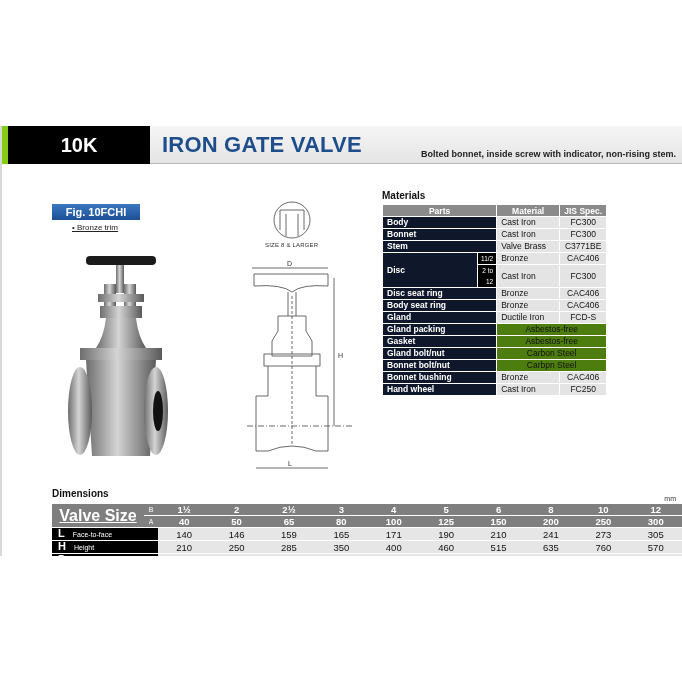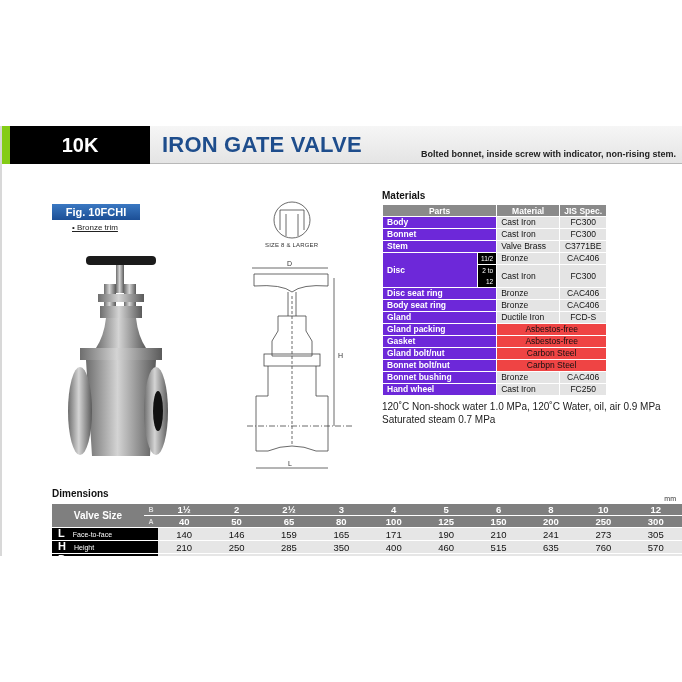--- a/index.html
+++ b/index.html
@@ -1,49 +1,49 @@
 <!DOCTYPE html>
 <html><head>
 <meta charset="utf-8">
 <style>
   * { box-sizing: border-box; margin: 0; padding: 0; }
   html, body { width: 682px; height: 682px; background: #ffffff; overflow: hidden; }
   body { font-family: "Liberation Sans", "DejaVu Sans", sans-serif; color: #111; position: relative; }
   .sheet { position: absolute; left: 0; top: 126px; width: 682px; height: 430px; background: #fff; overflow: hidden; border-left: 2px solid #d8d8d8; }
   
   .hdr { position: absolute; left: 0; top: 0; width: 682px; height: 38px; display: flex; }
-  .hdr-code { width: 148px; height: 38px; background: #000; border-left: 8px solid #84cc16; color: #fff; font-weight: bold; font-size: 20px; display: flex; align-items: center; justify-content: center; }
+  .hdr-code { width: 148px; height: 38px; background: #000; border-left: 6px solid #84cc16; color: #fff; font-weight: bold; font-size: 20px; display: flex; align-items: center; justify-content: center; }
   .hdr-main { flex: 1; height: 38px; background: linear-gradient(to bottom, #f6f6f6, #e4e4e4); border-bottom: 1px solid #b8b8b8; display: flex; align-items: center; padding-left: 12px; position: relative; }
   .hdr-title { color: #1e4d8c; font-weight: bold; font-size: 22px; letter-spacing: 0.2px; }
   .hdr-sub { position: absolute; right: 8px; font-size: 9px; font-weight: bold; color: #222; margin-top: 19px; }
   
   .fig-badge { position: absolute; left: 50px; top: 78px; width: 88px; height: 16px; background: linear-gradient(to bottom, #3a78c2, #1c4f96); color: #fff; font-weight: bold; font-size: 11px; display: flex; align-items: center; justify-content: center; }
   .fig-note { position: absolute; left: 70px; top: 97px; font-size: 8px; color: #222; text-decoration: underline; }
   
   .photo { position: absolute; left: 66px; top: 130px; width: 100px; height: 220px; }
   
   .drawing { position: absolute; left: 240px; top: 70px; width: 130px; height: 285px; }
   .size-note { position: absolute; left: 263px; top: 116px; font-size: 6px; color: #333; letter-spacing: 0.2px; }
   
   .mat-title { position: absolute; left: 380px; top: 64px; font-weight: bold; font-size: 10px; }
   table.mat { position: absolute; left: 380px; top: 78px; border-collapse: separate; border-spacing: 1px 1px; font-size: 8.5px; }
   table.mat th { background: #8a8a8a; color: #fff; font-weight: bold; height: 11px; padding: 0 4px; text-align: center; }
   table.mat td { height: 11px; padding: 0 4px; line-height: 11px; }
-  table.mat td.part { background: #6d28d9; color: #fff; font-weight: bold; width: 94px; }
+  table.mat td.part { background: #0f172a; color: #fff; font-weight: bold; width: 94px; }
   table.mat td.sub { background: #000; color: #fff; font-size: 6.5px; text-align: right; width: 0; padding: 0 3px; }
   table.mat td.mtl { background: #e4e4e4; width: 62px; }
   table.mat td.spec { background: #e4e4e4; text-align: center; width: 46px; }
-  table.mat td.span { background: #ef4444; text-align: center; }
+  table.mat td.span { background: #4d7c0f; text-align: center; }
   .pressure { position: absolute; left: 380px; top: 274px; font-size: 10px; line-height: 13px; color: #222; }
   
   .dim-title { position: absolute; left: 50px; top: 362px; font-weight: bold; font-size: 10px; }
   .dim-unit { position: absolute; right: 6px; top: 369px; font-size: 7px; color: #333; }
   table.dim { position: absolute; left: 50px; top: 377px; width: 630px; border-collapse: separate; border-spacing: 0 1px; font-size: 9.5px; }
   table.dim th { background: #7f7f7f; color: #fff; font-weight: bold; height: 11px; text-align: center; line-height: 11px; }
-  table.dim th.vs { font-size: 10px; width: 92px; }
+  table.dim th.vs { font-size: 16px; width: 92px; text-decoration: underline; }
   table.dim th.unit { width: 14px; font-size: 7px; color: #ddd; }
   table.dim td { height: 11px; line-height: 11px; text-align: center; background: #e6e6e6; }
   table.dim td.lbl { background: #000; color: #fff; text-align: left; padding-left: 6px; }
   table.dim td.lbl b { font-size: 11px; margin-right: 8px; }
   table.dim td.lbl span { font-size: 7px; }
 </style>
 </head>
 <body>
 
 <div class="sheet">
@@ -171,24 +171,20 @@
           <td class="spec">CAC406</td>
         </tr>
     <tr>
           <td class="part" colspan="2">Hand wheel</td>
           <td class="mtl">Cast Iron</td>
           <td class="spec">FC250</td>
         </tr>
   </tbody>
     </table>
 
-  <div class="pressure">
-    <div>120˚C Non-shock water 1.0 MPa, 120˚C Water, oil, air 0.9 MPa</div>
-    <div>Saturated steam 0.7 MPa</div>
-  </div>
 
   <div class="dim-title">Dimensions</div>
   <div class="dim-unit">mm</div>
   <table class="dim">
     <tbody>
         <tr>
       <th class="vs" rowspan="2">Valve Size</th>
       <th class="unit">B</th>
       <th>1½</th>
       <th>2</th>

